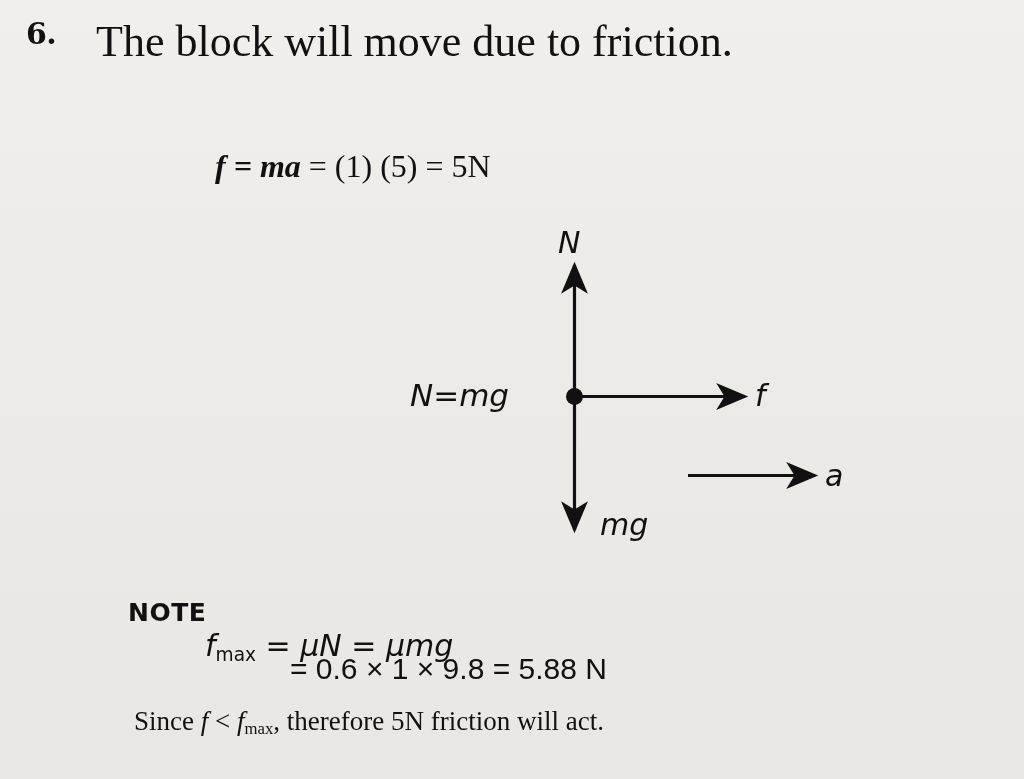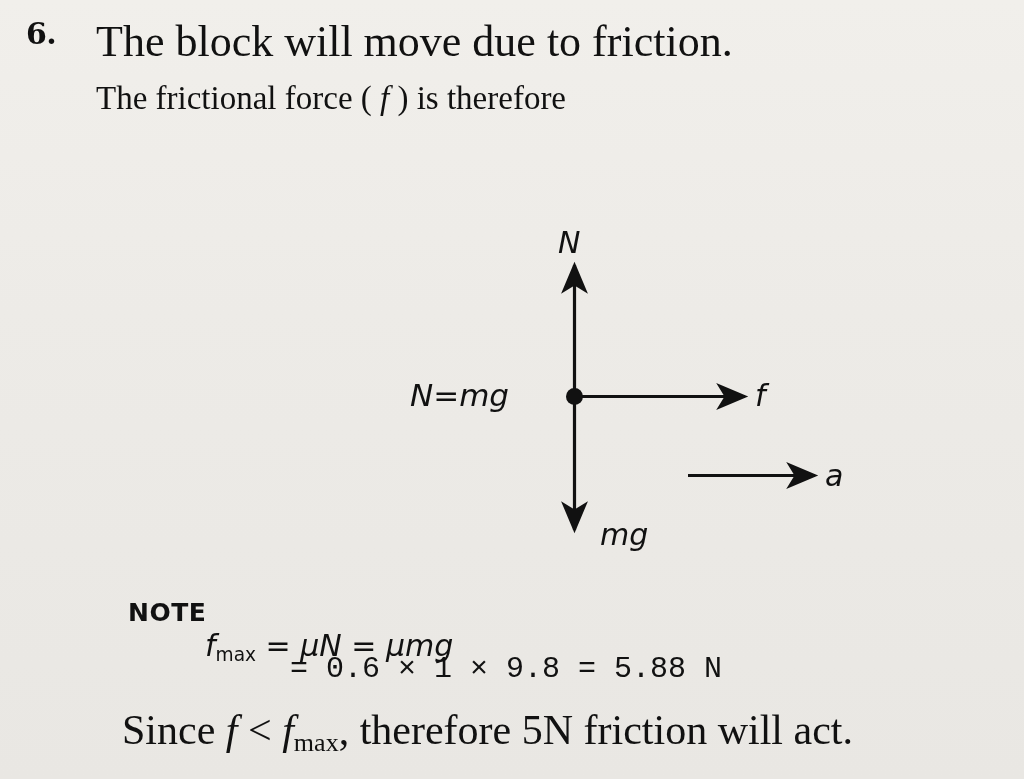--- a/index.html
+++ b/index.html
@@ -86,21 +86,21 @@
     font-family: "DejaVu Sans", sans-serif;
     font-style: italic;
     font-size: 30px;
     color: #111;
     white-space: nowrap;
   }
   .lbl-N   { left: 158px; top: 0px; }
   .lbl-nmg { left: 10px;  top: 152px; font-size: 31px; }
   .lbl-f   { left: 355px; top: 153px; }
   .lbl-a   { left: 425px; top: 233px; }
-  .lbl-mg  { left: 200px; top: 282px; margin-top: 10px; }
+  .lbl-mg  { left: 200px; top: 282px; }
 
   svg.arrows {
     position: absolute;
     left: 0;
     top: 0;
     width: 500px;
     height: 340px;
     overflow: visible;
   }
 
@@ -120,52 +120,52 @@
     left: 205px;
     top: 628px;
     font-family: "DejaVu Sans", sans-serif;
     font-size: 30px;
     white-space: nowrap;
   }
   .note-eq2 {
     position: absolute;
     left: 290px;
     top: 652px;
-    font-family: Liberation Mono, monospace;
+    font-family: Liberation Sans, sans-serif;
     font-size: 30px;
     white-space: nowrap;
   }
   .it { font-style: italic; }
   sub.sm {
     font-size: 0.62em;
     font-style: normal;
     vertical-align: -0.25em;
   }
   .final {
     position: absolute;
-    left: 122px;
+    left: 134px;
     top: 706px;
-    font-size: 42px;
+    font-size: 27px;
     white-space: nowrap;
   }
   .final .ital { font-style: italic; }
 </style>
 </head>
 <body>
 
 <div class="page">
 
   <div class="q-number">6.</div>
 
   <div class="line1">The block will move due to friction.</div>
 
-  <div class="line2">
-    <span>The frictional force ( </span><span class="ital">f</span><span> ) is therefore</span>
-  </div>
-
+
+  <div class="eqline">
+    <span class="bi">f = ma</span><span> = (1) (5) = 5</span><span class="unit">N</span>
+  </div>
 
   <div class="diagram">
     <svg class="arrows" viewBox="0 0 500 340">
       <defs>
         <marker id="ah" markerWidth="11" markerHeight="11" refX="9" refY="4.2" orient="auto">
           <path d="M0,0 L10,4.2 L0,8.4 L2.6,4.2 Z" fill="#111"></path>
         </marker>
       </defs>
 
       <line x1="174.5" y1="168" x2="174.5" y2="40" stroke="#111" stroke-width="3.2" marker-end="url(#ah)"></line>

